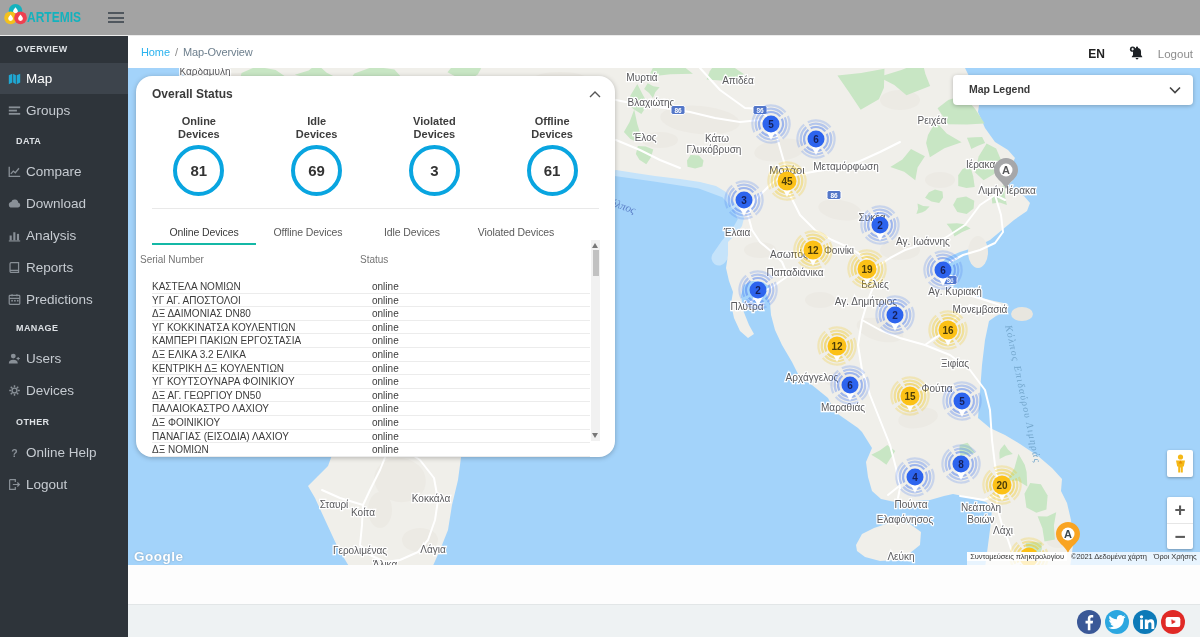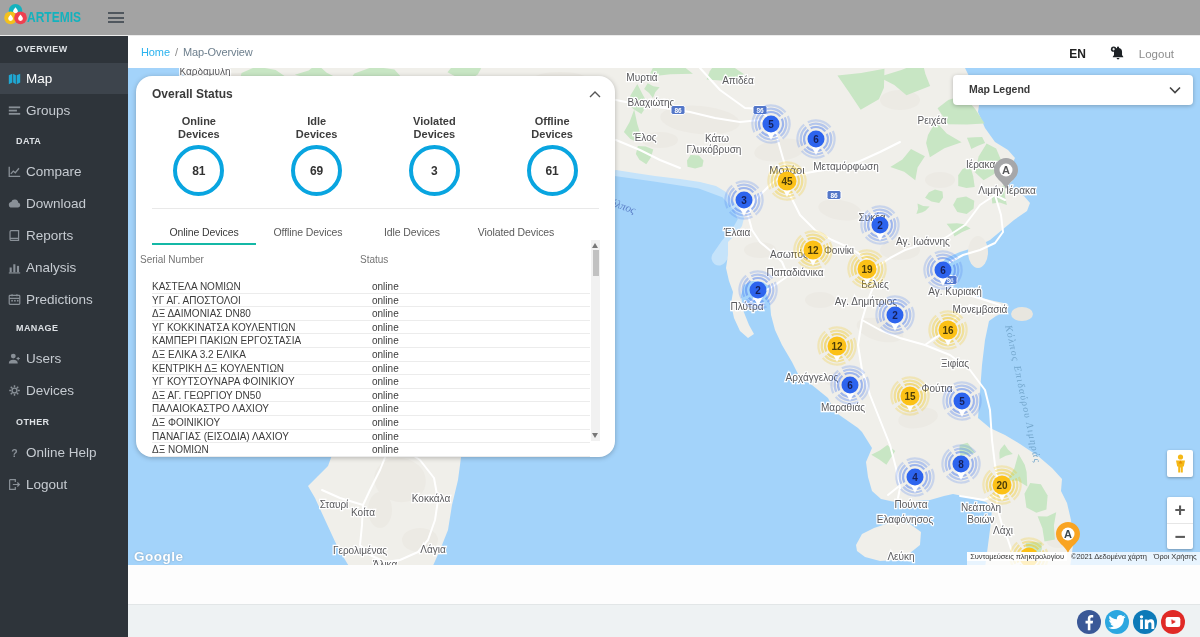--- a/index.html
+++ b/index.html
@@ -9,33 +9,33 @@
 .burger div { height:2px; background:#50575e; margin-bottom:2.5px; }
 .sidebar { position:absolute; left:0; top:36px; width:128px; height:601px; background:#2e343a; z-index:25; }
 .slabel { color:#dde1e5; font-size:9px; font-weight:bold; letter-spacing:0.4px; padding:9px 0 9px 16px; line-height:9px; }
 .sitem { display:flex; align-items:center; height:32px; padding-left:8px; color:#c6cbd1; font-size:13.5px; }
 .sitem svg { margin-right:5px; flex:none; }
 .sitem.active { background:#3d444c; color:#fff; height:31px; }
 .crumbbar { position:absolute; left:128px; top:36px; width:1072px; height:32px; background:#fff; z-index:20; }
 .crumb { position:absolute; left:13px; top:10px; font-size:11px; letter-spacing:-0.1px; color:#6d7f8d; }
 .crumb a { color:#2ab2ee; text-decoration:none; }
 .crumb .sep { color:#8a8a8a; margin:0 5px; }
-.hdr-right { position:absolute; right:26px; top:9px; font-size:11.5px; color:#8d8d8d; display:flex; align-items:center; }
+.hdr-right { position:absolute; right:7px; top:9px; font-size:11.5px; color:#8d8d8d; display:flex; align-items:center; }
 .hdr-right .en { color:#222; font-weight:bold; font-size:12px; margin-right:24px; }
 .hdr-right .bell { margin-right:15px; }
 .mapwrap { position:absolute; left:128px; top:68px; width:1072px; height:497px; overflow:hidden; z-index:5; }
 .card { position:absolute; left:136px; top:76px; width:479px; height:381px; background:#fff; border-radius:16px;
         box-shadow:0 1px 5px rgba(0,0,0,0.25); z-index:10; overflow:hidden; }
 .card h3 { font-size:12px; color:#3b3b3b; margin:11px 16px 0 16px; }
 .card .caret { position:absolute; right:14px; top:10px; color:#555; font-size:13px; }
 .stats { position:absolute; left:4px; top:34px; width:471px; display:flex; }
 .stat { width:25%; text-align:center; }
 .stat .lbl { font-size:11px; font-weight:bold; color:#3d3d3d; line-height:13px; height:26px; margin-top:5px; }
 .stat .circ { width:51px; height:51px; border:4.5px solid #09a5e0; border-radius:50%; margin:4px auto 0;
-              display:flex; align-items:center; justify-content:center; font-size:12px; font-weight:bold; color:#333; }
+              display:flex; align-items:center; justify-content:center; font-size:15px; font-weight:bold; color:#333; }
 .carddiv { position:absolute; left:16px; right:16px; top:132px; border-top:1px solid #e9e9e9; }
 .tabs { position:absolute; left:16px; top:143px; width:416px; display:flex; }
 .tab { width:104px; text-align:center; font-size:10.5px; letter-spacing:-0.1px; color:#5b5b5b; padding:7px 0 5px; }
 .tab.active { color:#3a3a3a; border-bottom:2px solid #14b8a6; }
 .thead { position:absolute; left:4px; top:178px; width:440px; font-size:10px; color:#757575; }
 .thead .c2, .trow .c2 { position:absolute; left:220px; }
 .tbody { position:absolute; left:16px; top:204px; width:438px; }
 .trow { position:relative; height:13.6px; line-height:13.8px; font-size:10px; color:#3c3c3c; border-bottom:1px solid #ececec; }
 .trow .c1 { display:inline-block; max-width:210px; white-space:nowrap; overflow:hidden; }
 .sbar { position:absolute; right:15px; top:164px; width:9px; height:197px; background:#f1f1f1; }
@@ -406,32 +406,32 @@
       <span>Compare</span>
     </div>
 <div class="sitem">
       <svg width="13" height="13" viewBox="0 0 16 16">
         <path d="M4.5 13 a3.5 3.5 0 0 1 -0.5 -6.96 A4.5 4.5 0 0 1 12.7 7.1 A3 3 0 0 1 12.5 13 Z" fill="#899097"></path>
       </svg>
       <span>Download</span>
     </div>
 <div class="sitem">
       <svg width="13" height="13" viewBox="0 0 16 16">
-        <path d="M3 2 H13 V14 H4 A1.5 1.5 0 0 1 2.5 12.5 V3.5 A1.5 1.5 0 0 1 4 2 Z M3 11.5 H13" stroke="#899097" fill="none" stroke-width="1.5"></path>
-      </svg>
-      <span>Reports</span>
-    </div>
-<div class="sitem">
-      <svg width="13" height="13" viewBox="0 0 16 16">
         <rect x="2" y="8" width="2.6" height="6" fill="#899097"></rect>
         <rect x="6.5" y="4" width="2.6" height="10" fill="#899097"></rect>
         <rect x="11" y="6" width="2.6" height="8" fill="#899097"></rect>
         <rect x="1" y="14" width="14" height="1.4" fill="#899097"></rect>
       </svg>
       <span>Analysis</span>
+    </div>
+<div class="sitem">
+      <svg width="13" height="13" viewBox="0 0 16 16">
+        <path d="M3 2 H13 V14 H4 A1.5 1.5 0 0 1 2.5 12.5 V3.5 A1.5 1.5 0 0 1 4 2 Z M3 11.5 H13" stroke="#899097" fill="none" stroke-width="1.5"></path>
+      </svg>
+      <span>Reports</span>
     </div>
 <div class="sitem">
       <svg width="13" height="13" viewBox="0 0 16 16">
         <rect x="1.5" y="3" width="13" height="11" rx="1" stroke="#899097" fill="none" stroke-width="1.5"></rect>
         <path d="M1.5 6.5 H14.5 M5 1.5 V4 M11 1.5 V4" stroke="#899097" stroke-width="1.5"></path>
         <rect x="4" y="8.5" width="2" height="2" fill="#899097"></rect>
         <rect x="7.5" y="8.5" width="2" height="2" fill="#899097"></rect>
         <rect x="11" y="8.5" width="2" height="2" fill="#899097"></rect>
       </svg>
       <span>Predictions</span>

